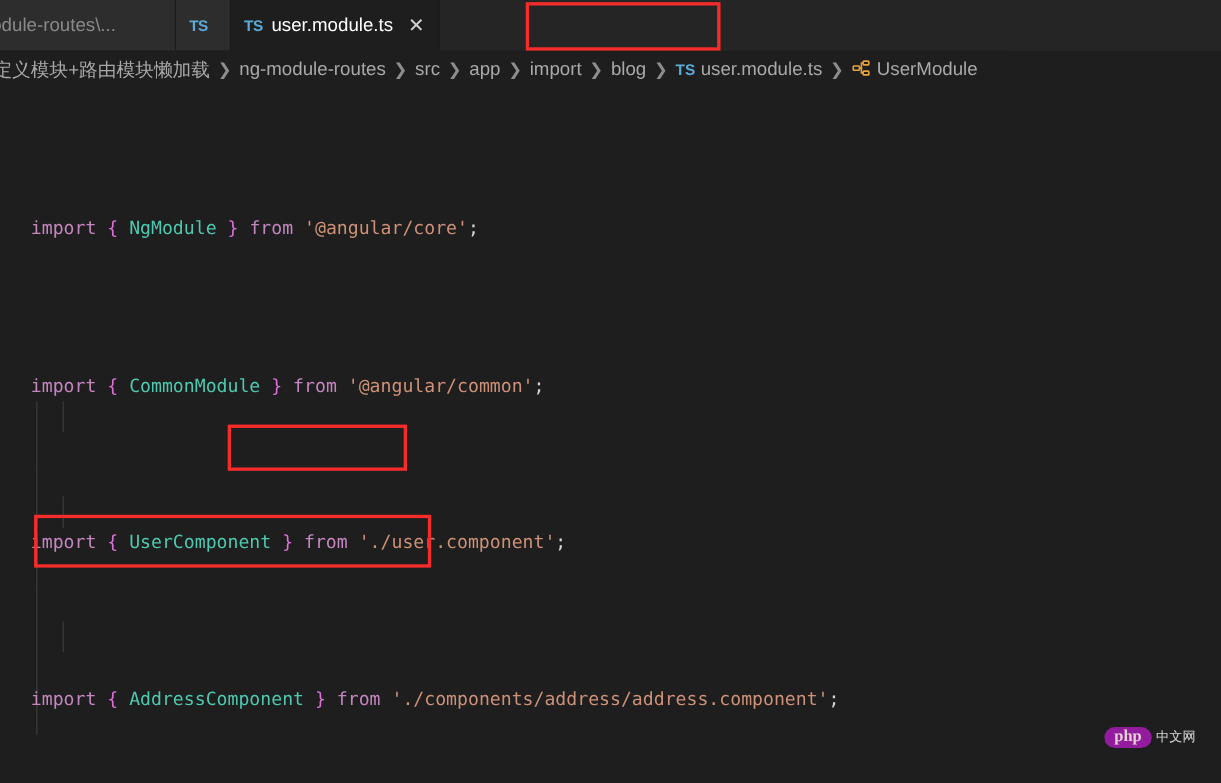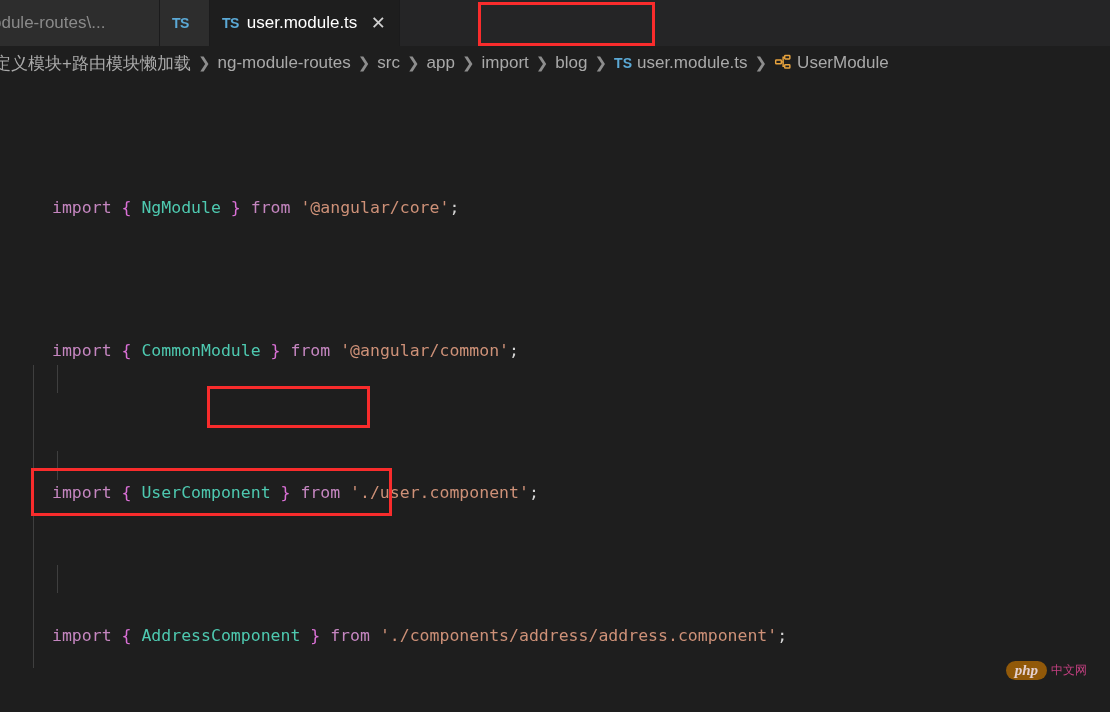--- a/index.html
+++ b/index.html
@@ -60,21 +60,21 @@
   .editor {
     position: absolute; top: 80px; left: 0; width: 1110px; height: 632px;
     background: #1e1e1e; overflow: hidden;
   }
   .code {
     position: absolute; top: 0; left: 0; width: 1110px;
     font-family: "DejaVu Sans Mono", monospace;
     font-size: 16.5px; line-height: 28.5px;
     white-space: pre; color: #d4d4d4;
   }
-  .line { height: 28.5px; padding-left: 28px; position: relative; margin-left: 24px; }
+  .line { height: 28.5px; padding-left: 28px; position: relative; }
   
   .kw    { color: #c586c0; }  
   .type  { color: #4ec9b0; }  
   .str   { color: #ce9178; }  
   .punc  { color: #d4d4d4; }
   .brace { color: #d4d4d4; }
 
   
   .guide {
     position: absolute; width: 1px; background: #3f3f3f;
@@ -90,27 +90,27 @@
   .wm-url {
     position: absolute; right: 10px; bottom: 12px;
     font-size: 16px; color: #8e8e8e;
     font-family: "Liberation Sans", sans-serif;
   }
   .wm-logo {
     position: absolute; right: 23px; bottom: 32px;
     display: flex; align-items: center; gap: 4px;
   }
   .wm-php {
-    background: #a16207; color: #ffe9e9; font-style: italic;
+    background: #a21caf; color: #ffe9e9; 
     font-weight: bold; font-size: 15px; padding: 1px 9px;
     border-radius: 10px; font-family: "Liberation Serif", serif;
     opacity: 0.88;
   }
   .wm-cn {
-    color: #ec4899; font-size: 12px; opacity: 0.8;
+    color: #ffffff; font-size: 12px; opacity: 0.8;
     font-family: "Liberation Sans", sans-serif;
   }
 </style>
 </head>
 <body>
 
 <div id="app">
 
   <div class="tabbar">
 

